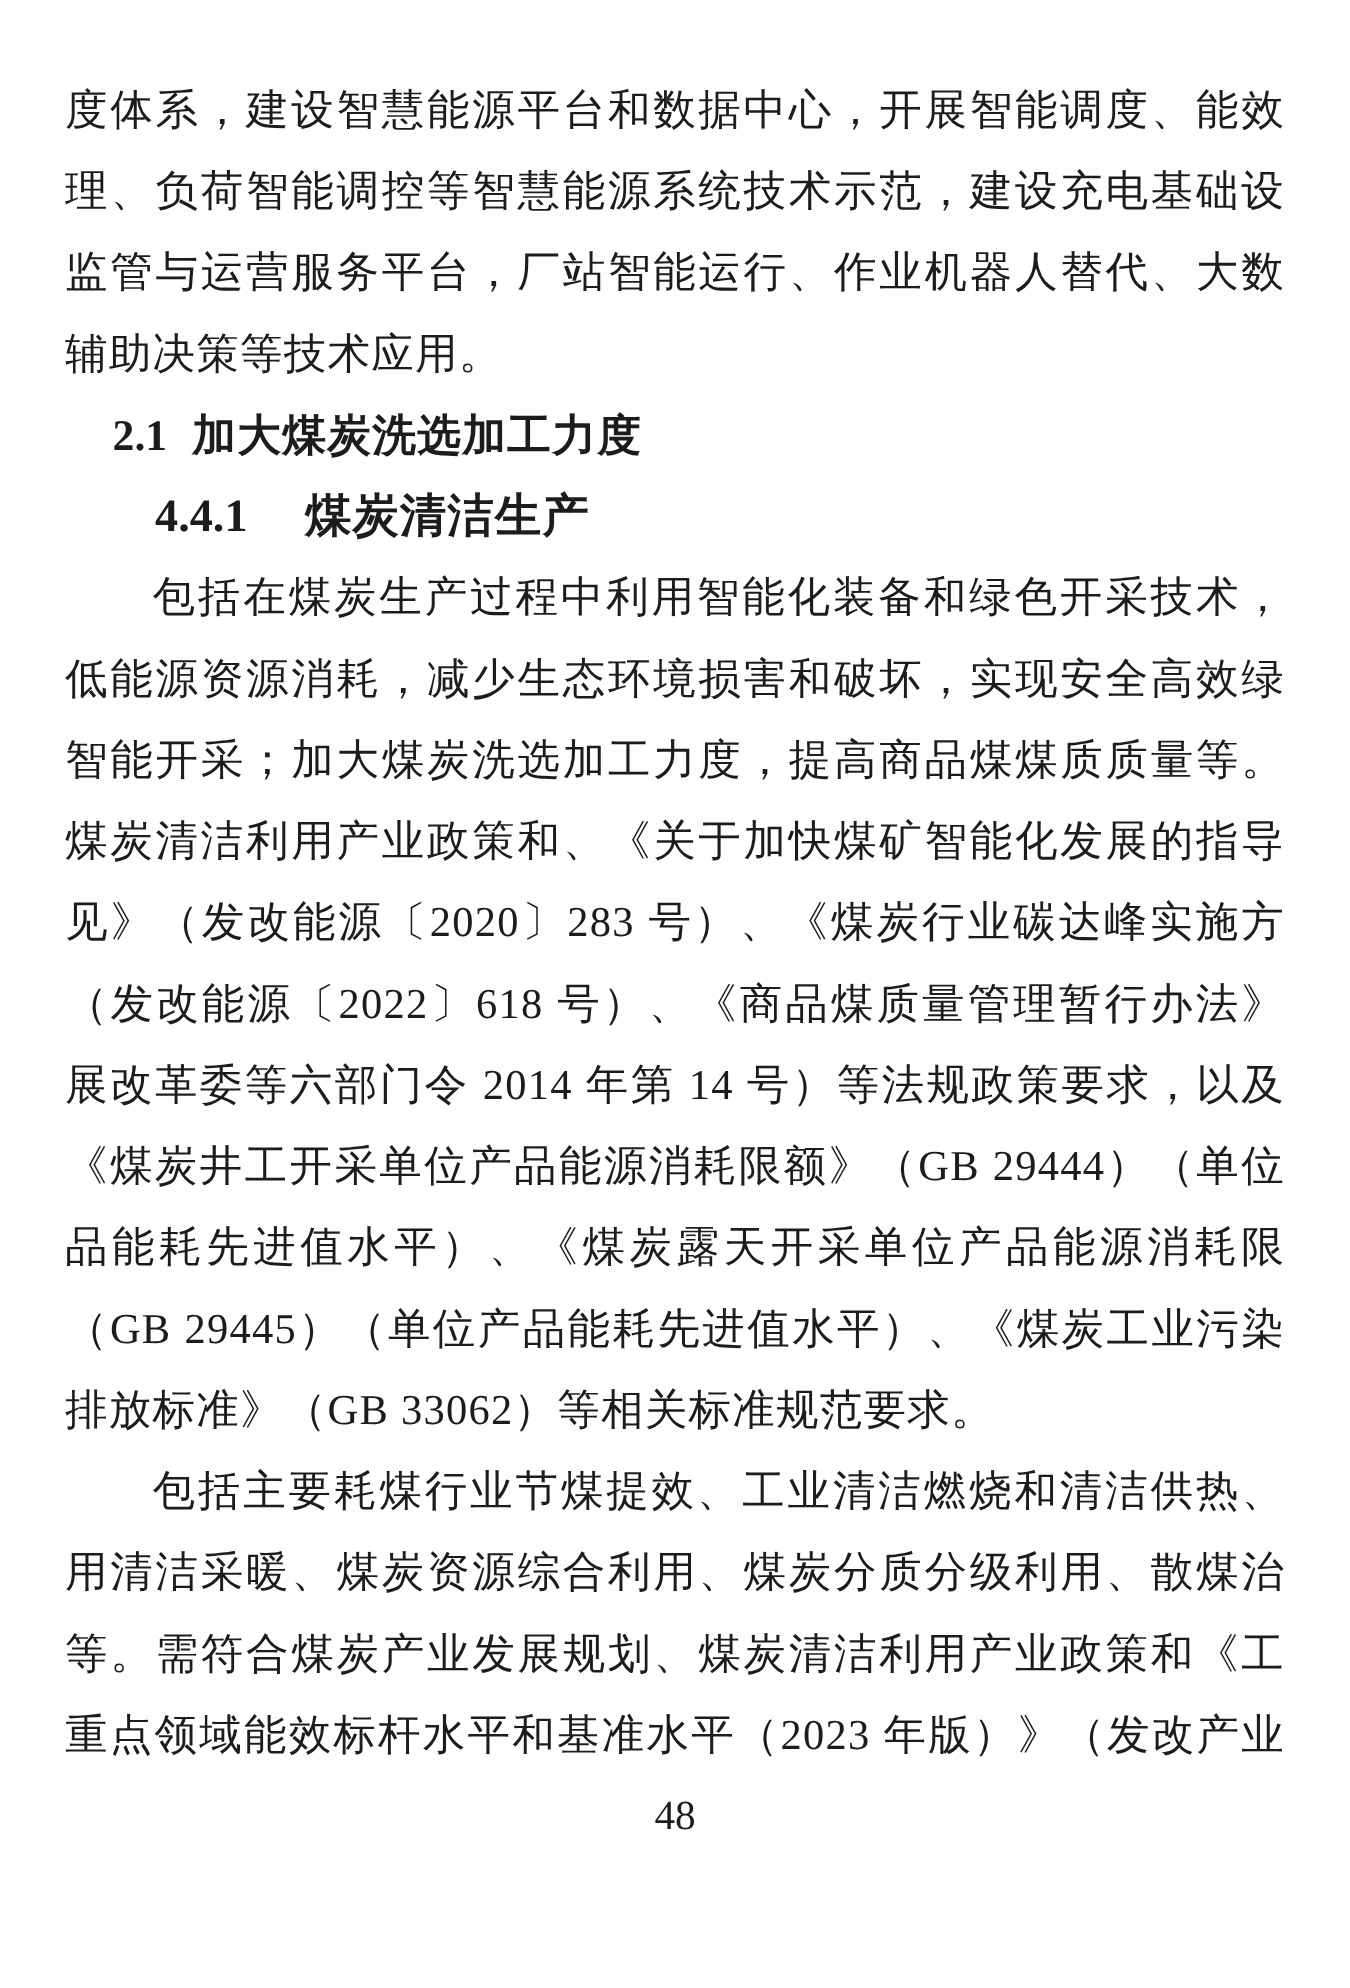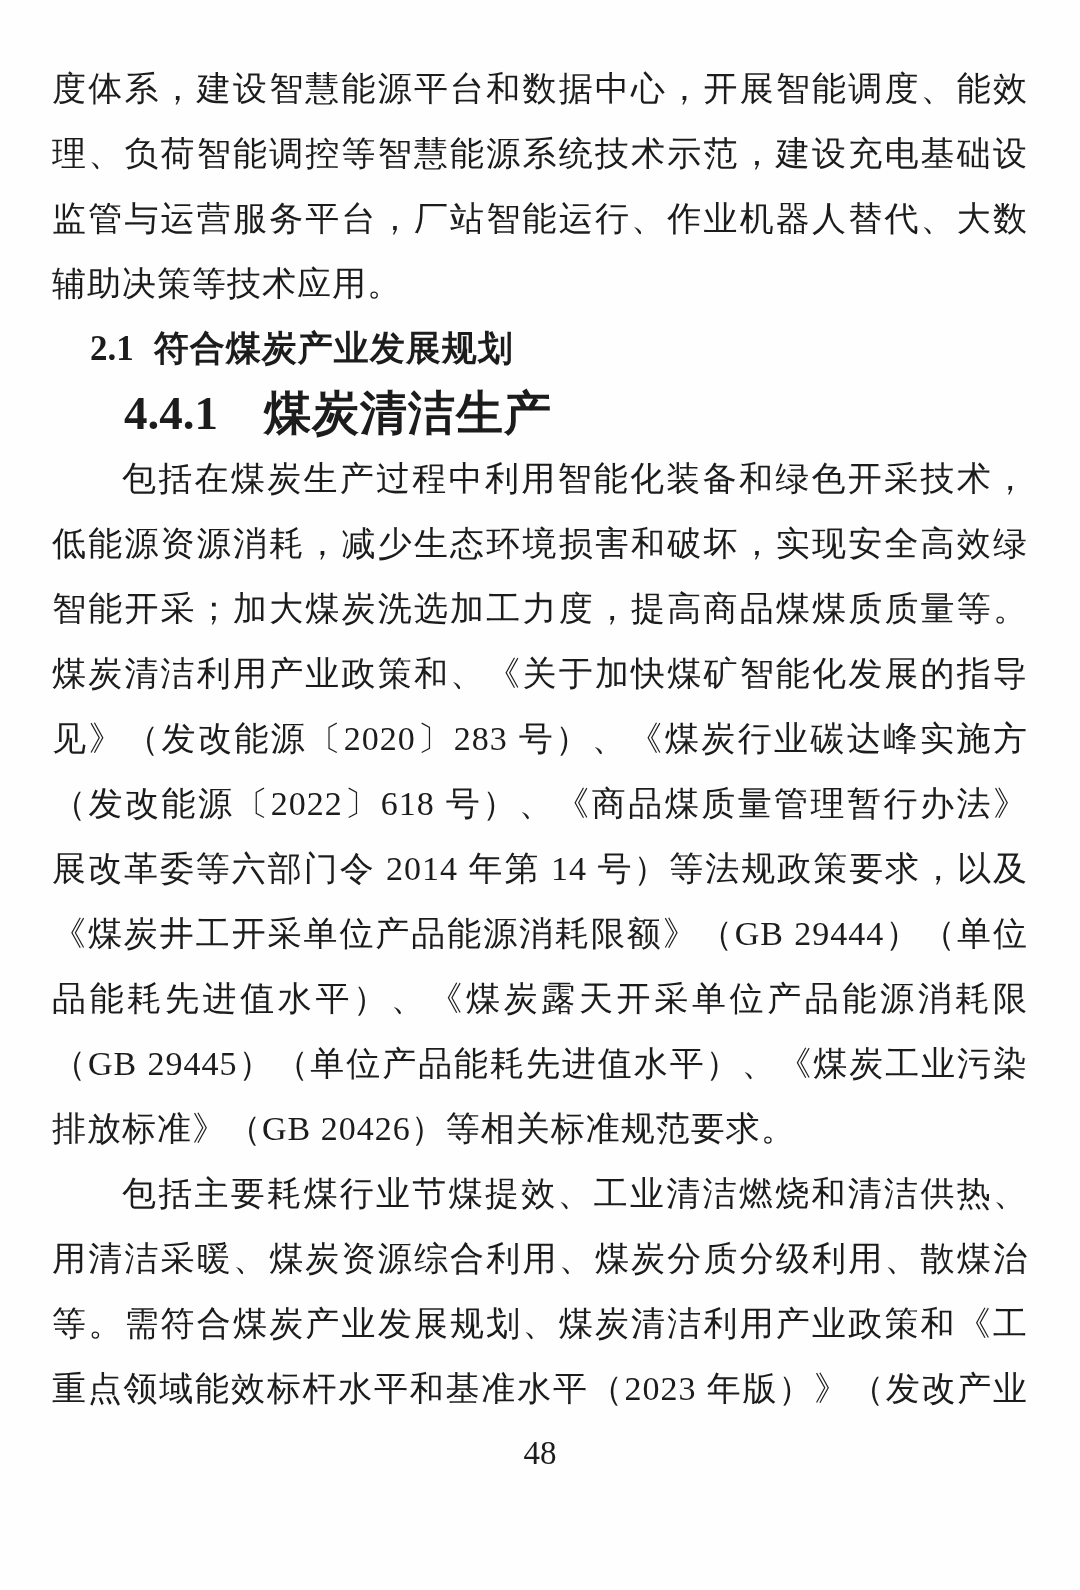--- a/index.html
+++ b/index.html
@@ -43,21 +43,21 @@
   .ind {
     text-indent: 70px;
   }
   .h2row {
     font-weight: 700;
     font-size: 35px;
     padding-left: 38px;
   }
   .h3row {
     font-weight: 700;
-    font-size: 47px;
+    font-size: 37px;
     padding-left: 72px;
   }
   .h2row .hnum { margin-right: 20px; letter-spacing: 0; }
   .h3row .hnum { margin-right: 46px; letter-spacing: 0; }
   .pagenum {
     text-align-last: center;
     font-size: 33px;
     letter-spacing: 0;
   }
 </style>
@@ -67,39 +67,39 @@
 <div class="page">
 
   <div>
     <div class="row j">度体系，建设智慧能源平台和数据中心，开展智能调度、能效管</div>
     <div class="row j">理、负荷智能调控等智慧能源系统技术示范，建设充电基础设施</div>
     <div class="row j">监管与运营服务平台，厂站智能运行、作业机器人替代、大数据</div>
     <div class="row last">辅助决策等技术应用。</div>
   </div>
 
   <div class="row h2row">
-    <span class="hnum">2.1</span><span>符合煤炭产业发展规划</span>
+    <span class="hnum">2.1</span><span>加大煤炭洗选加工力度</span>
   </div>
 
   <div class="row h3row">
     <span class="hnum">4.4.1</span><span>煤炭清洁生产</span>
   </div>
 
   <div>
     <div class="row j ind">包括在煤炭生产过程中利用智能化装备和绿色开采技术，降</div>
     <div class="row j">低能源资源消耗，减少生态环境损害和破坏，实现安全高效绿色</div>
     <div class="row j">智能开采；加大煤炭洗选加工力度，提高商品煤煤质质量等。需</div>
     <div class="row j">煤炭清洁利用产业政策和、《关于加快煤矿智能化发展的指导意</div>
     <div class="row j">见》（发改能源〔2020〕283 号）、《煤炭行业碳达峰实施方案》</div>
     <div class="row j">（发改能源〔2022〕618 号）、《商品煤质量管理暂行办法》（发</div>
     <div class="row j">展改革委等六部门令 2014 年第 14 号）等法规政策要求，以及</div>
     <div class="row j">《煤炭井工开采单位产品能源消耗限额》（GB 29444）（单位产</div>
     <div class="row j">品能耗先进值水平）、《煤炭露天开采单位产品能源消耗限额》</div>
     <div class="row j">（GB 29445）（单位产品能耗先进值水平）、《煤炭工业污染物</div>
-    <div class="row last">排放标准》（GB 20426）等相关标准规范要求。</div>
+    <div class="row last">排放标准》（GB 33062）等相关标准规范要求。</div>
   </div>
 
 
   <div>
     <div class="row j ind">包括主要耗煤行业节煤提效、工业清洁燃烧和清洁供热、民</div>
     <div class="row j">用清洁采暖、煤炭资源综合利用、煤炭分质分级利用、散煤治理</div>
     <div class="row j">等。需符合煤炭产业发展规划、煤炭清洁利用产业政策和《工业</div>
     <div class="row j">重点领域能效标杆水平和基准水平（2023 年版）》（发改产业</div>
   </div>
 

